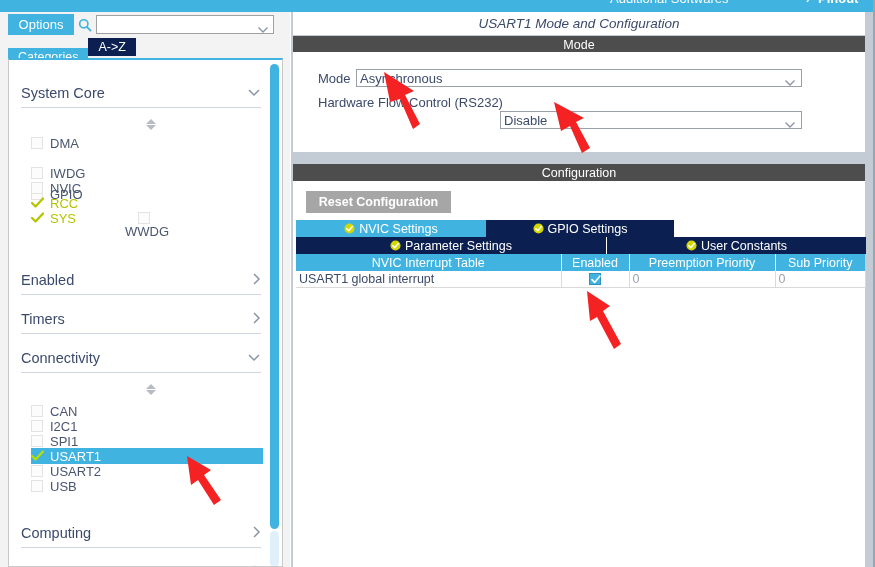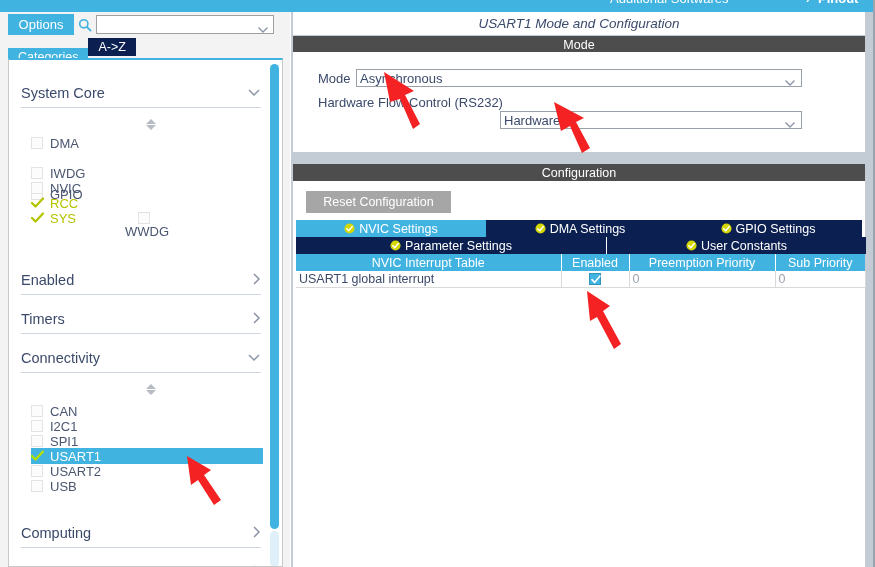--- a/index.html
+++ b/index.html
@@ -257,20 +257,21 @@
     background: #ffffff;
   }
   .reset-btn {
     position: absolute; left: 13px; top: 10px;
     width: 145px; height: 22px;
     background: #a6a6a6;
     color: #ffffff;
     font-size: 12.5px;
     display: flex; align-items: center; justify-content: center;
     cursor: default;
+    font-weight: bold;
   }
 
   .tabrow {
     position: absolute;
     display: flex;
   }
   .ctab {
     height: 17px;
     display: flex; align-items: center; justify-content: center;
     font-size: 12.5px;
@@ -539,21 +540,21 @@
           <svg width="12" height="8" viewBox="0 0 12 8">
             <polyline points="1.5,1.5 6,6 10.5,1.5" fill="none" stroke="#8a94a6" stroke-width="1.3"></polyline>
           </svg>
         </span>
       </div>
 
       <div class="field-row" style="left:25px; top:43px;">
         <span class="field-label">Hardware Flow Control (RS232)</span>
       </div>
       <div class="combo" style="left:207px; top:41px; width:302px;">
-        <span class="val">Hardware</span>
+        <span class="val">Disable</span>
         <span class="cbchev">
           <svg width="12" height="8" viewBox="0 0 12 8">
             <polyline points="1.5,1.5 6,6 10.5,1.5" fill="none" stroke="#8a94a6" stroke-width="1.3"></polyline>
           </svg>
         </span>
       </div>
     </div>
 
     <div class="sect-header" style="left:2px; top:152px; width:572px;">Configuration</div>
 
@@ -561,27 +562,20 @@
 
       <div class="reset-btn">Reset Configuration</div>
 
       <div class="tabrow" style="left:3px; top:39px;">
         <div class="ctab active" style="width:190px;">
           <svg class="tab-ico" viewBox="0 0 12 12">
             <circle cx="6" cy="6" r="5.5" fill="#d4d800"></circle>
             <polyline points="3,6.2 5.2,8.4 9,3.8" fill="none" stroke="#ffffff" stroke-width="1.6" stroke-linecap="round" stroke-linejoin="round"></polyline>
           </svg>
           <span>NVIC Settings</span>
-        </div>
-        <div class="ctab" style="width:188px;">
-          <svg class="tab-ico" viewBox="0 0 12 12">
-            <circle cx="6" cy="6" r="5.5" fill="#d4d800"></circle>
-            <polyline points="3,6.2 5.2,8.4 9,3.8" fill="none" stroke="#ffffff" stroke-width="1.6" stroke-linecap="round" stroke-linejoin="round"></polyline>
-          </svg>
-          <span>DMA Settings</span>
         </div>
         <div class="ctab" style="width:188px;">
           <svg class="tab-ico" viewBox="0 0 12 12">
             <circle cx="6" cy="6" r="5.5" fill="#d4d800"></circle>
             <polyline points="3,6.2 5.2,8.4 9,3.8" fill="none" stroke="#ffffff" stroke-width="1.6" stroke-linecap="round" stroke-linejoin="round"></polyline>
           </svg>
           <span>GPIO Settings</span>
         </div>
       </div>
 

